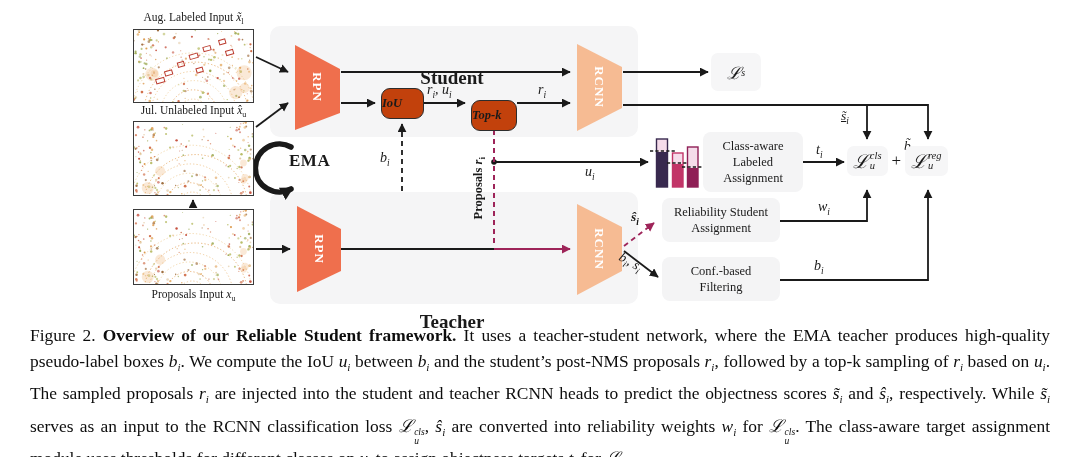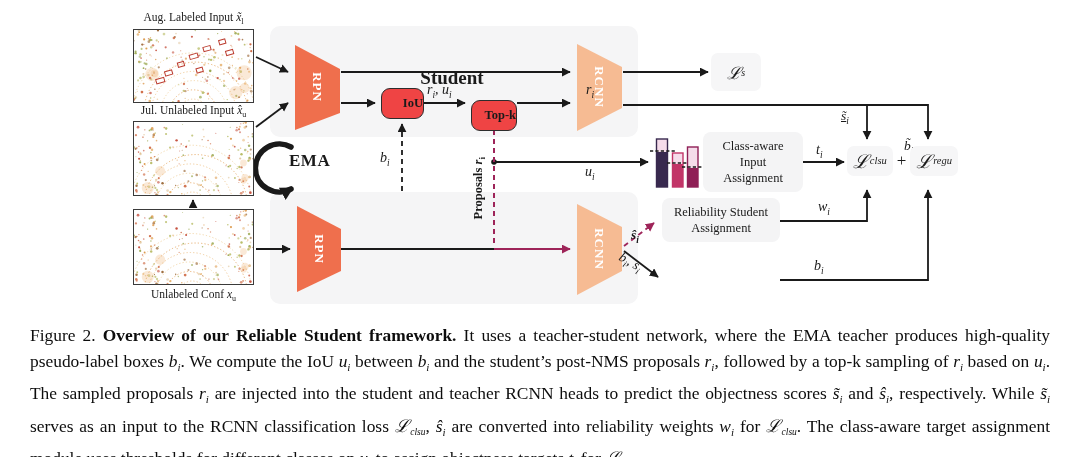--- a/index.html
+++ b/index.html
@@ -9,41 +9,41 @@
   
   .lidar{position:absolute;z-index:2;background:#fff;border:1.5px solid #3a3a3a;box-sizing:border-box;}
   .img-label{position:absolute;z-index:2;font-size:11.5px;text-align:center;white-space:nowrap;}
   .img-label sub{font-size:8px;}
   
   .sec-title{position:absolute;z-index:2;font-size:19px;font-weight:bold;text-align:center;width:120px;margin-top:34px;}
   
   .blocktext{position:absolute;z-index:2;display:flex;align-items:center;justify-content:center;}
   .blocktext span{transform:rotate(90deg);color:#fff;font-weight:bold;font-size:13px;letter-spacing:1px;white-space:nowrap;}
   
-  .opbox{position:absolute;z-index:2;background:#ef4444;border:1.7px solid #2d2d2d;border-radius:9px;
-         display:flex;align-items:center;justify-content:flex-end;font-weight:bold;font-size:12.5px;box-sizing:border-box;}
+  .opbox{position:absolute;z-index:2;background:#c2410c;border:1.7px solid #2d2d2d;border-radius:9px;
+         display:flex;align-items:center;justify-content:flex-start;font-weight:bold;font-size:12.5px;box-sizing:border-box;font-style:italic;}
   
   .module{position:absolute;z-index:2;background:var(--module,#f4f4f5);border-radius:8px;
           display:flex;flex-direction:column;align-items:center;justify-content:center;
           font-size:12.5px;line-height:1.3;text-align:left;}
   
   .mlabel{position:absolute;z-index:2;font-size:14px;font-style:italic;white-space:nowrap;}
   .mlabel sub,.m sub{font-size:9.5px;font-style:italic;}
   .mlabel i, .m i{font-style:italic;}
   .rot{transform-origin:left top;}
   .vlabel{position:absolute;z-index:2;font-size:12.5px;font-weight:600;text-align:center;white-space:nowrap;
           transform:rotate(-90deg);}
   .vlabel i{font-weight:600;}
   .vlabel sub{font-size:9px;}
   
   .ema-label{position:absolute;z-index:2;font-weight:bold;font-size:17px;letter-spacing:.5px;}
   
   .loss-pill{display:inline-flex;align-items:center;background:#f6f6f7;border-radius:7px;padding:2px 6px;}
   .scriptL{font-style:italic;font-size:19px;}
-  .stack{display:inline-flex;flex-direction:row;font-size:10.5px;line-height:.95;margin-left:1px;vertical-align:-2px;}
+  .stack{display:inline-flex;flex-direction:column;font-size:10.5px;line-height:.95;margin-left:1px;vertical-align:-2px;}
   .stack sup,.stack sub{position:static;vertical-align:baseline;font-size:10.5px;font-style:italic;line-height:.95;}
   #loss-expr{position:absolute;z-index:2;display:flex;align-items:center;gap:4px;font-size:17px;}
   #ls-box{position:absolute;z-index:2;background:#f6f6f7;border-radius:7px;display:flex;align-items:center;justify-content:center;}
   #ls-box .scriptL{font-size:17px;}
   #ls-box sub{font-size:10px;font-style:italic;}
   
   #figure-caption{position:absolute;z-index:2;left:30px;top:323px;width:1020px;
       font-size:17.4px;line-height:25.9px;text-align:justify;color:#0d0d0d;}
   #figure-caption .m{white-space:nowrap;}
   #figure-caption .m sub{font-size:11px;}
@@ -682,24 +682,25 @@
         <circle cx="43.3" cy="18.6" r="1.24" fill="#c44d3b" opacity="0.97"></circle>
         <circle cx="11.0" cy="7.9" r="0.67" fill="#c44d3b" opacity="0.74"></circle>
         <circle cx="109.3" cy="32.6" r="1.25" fill="#b9bd68" opacity="1.00"></circle>
         <circle cx="111.3" cy="41.5" r="3.4" fill="#eaa65f" opacity="0.25"></circle>
         <circle cx="26.6" cy="49.7" r="5.1" fill="#eaa65f" opacity="0.25"></circle>
         <circle cx="111.5" cy="59.4" r="3.2" fill="#eaa65f" opacity="0.25"></circle>
         <circle cx="14.0" cy="66.9" r="6.1" fill="#eaa65f" opacity="0.25"></circle>
         <circle cx="112.9" cy="56.4" r="3.7" fill="#eaa65f" opacity="0.25"></circle>
       </svg></div>
   <div class="img-label" style="left:133px;top:288px;width:121px;">
-    <span>Unlabeled Conf </span><i>x</i><sub>u</sub>
+    <span>Proposals Input </span><i>x</i><sub>u</sub>
   </div>
 
   <div class="sec-title" style="left:392px;top:33px;">Student</div>
+  <div class="sec-title" style="left:392px;top:277px;">Teacher</div>
   <div class="ema-label" style="left:289px;top:151px;">EMA</div>
 
   <div class="blocktext" style="left:301px;top:62px;width:32px;height:50px;">
     <span>RPN</span>
     </div>
   <div class="blocktext" style="left:578px;top:64px;width:42px;height:46px;">
     <span>RCNN</span>
     </div>
   <div class="blocktext" style="left:303px;top:224px;width:32px;height:50px;">
     <span>RPN</span>
@@ -711,42 +712,42 @@
   <div class="opbox" style="left:381px;top:88px;width:43px;height:31px;">
     <span>IoU</span>
     </div>
   <div class="opbox" style="left:471px;top:88px;width:46px;height:31px;margin-top:12px;">
     <span>Top-k</span>
     </div>
 
   <div class="mlabel" style="left:427px;top:82px;width:46px;text-align:left;">
     <i>r</i><sub>i</sub><span>, </span><i>u</i><sub>i</sub>
   </div>
-  <div class="mlabel" style="left:538px;top:82px;width:22px;text-align:center;margin-left:41px;">
+  <div class="mlabel" style="left:538px;top:82px;width:22px;">
     <i>r</i><sub>i</sub>
   </div>
   <div class="mlabel" style="left:380px;top:150px;">
     <i>b</i><sub>i</sub>
   </div>
   <div class="vlabel" style="left:423px;top:180px;width:112px;">
     <span>Proposals </span><i>r</i><sub>i</sub>
   </div>
   <div class="mlabel" style="left:585px;top:164px;">
     <i>u</i><sub>i</sub>
   </div>
   <div class="mlabel" style="left:841px;top:108px;font-size:13.5px;text-decoration:underline;">
     <i>s̃</i><sub>i</sub>
   </div>
   <div class="mlabel" style="left:904px;top:106px;font-size:13.5px;margin-top:32px;">
     <i>b̃</i><sub>i</sub>
   </div>
   <div class="mlabel" style="left:816px;top:142px;">
     <i>t</i><sub>i</sub>
   </div>
-  <div class="mlabel" style="left:631px;top:227px;font-size:13.5px;font-weight:bold;">
+  <div class="mlabel" style="left:631px;top:209px;font-size:13.5px;font-weight:bold;">
     <i>ŝ</i><sub>i</sub>
   </div>
   <div class="mlabel rot" style="left:624px;top:249px;font-size:13.5px;transform:rotate(30deg);">
     <i>b</i><sub>i</sub><span>, </span><i>s</i><sub>i</sub>
   </div>
   <div class="mlabel" style="left:818px;top:199px;">
     <i>w</i><sub>i</sub>
   </div>
   <div class="mlabel" style="left:814px;top:258px;">
     <i>b</i><sub>i</sub>
@@ -770,26 +771,30 @@
       <span class="scriptL">ℒ</span>
       <span class="stack">
           <sup>reg</sup>
           <sub>u</sub>
         </span>
     </span>
   </div>
 
   <div class="module" style="left:703px;top:132px;width:100px;height:60px;">
     <span>Class-aware</span>
-    <span>Input</span>
+    <span>Labeled</span>
     <span>Assignment</span>
   </div>
   <div class="module" style="left:662px;top:198px;width:118px;height:44px;">
     <span>Reliability Student</span>
     <span>Assignment</span>
+  </div>
+  <div class="module" style="left:662px;top:257px;width:118px;height:44px;">
+    <span>Conf.-based</span>
+    <span>Filtering</span>
   </div>
 
   <div id="figure-caption">Figure 2. <b>Overview of our Reliable Student framework.</b> It uses a teacher-student network, where the EMA teacher produces high-quality pseudo-label boxes <span class="m"><i>b</i><sub>i</sub></span>. We compute the IoU <span class="m"><i>u</i><sub>i</sub></span> between <span class="m"><i>b</i><sub>i</sub></span> and the student’s post-NMS proposals <span class="m"><i>r</i><sub>i</sub></span>, followed by a top-k sampling of <span class="m"><i>r</i><sub>i</sub></span> based on <span class="m"><i>u</i><sub>i</sub></span>. The sampled proposals <span class="m"><i>r</i><sub>i</sub></span> are injected into the student and teacher RCNN heads to predict the objectness scores <span class="m"><i>s̃</i><sub>i</sub></span> and <span class="m"><i>ŝ</i><sub>i</sub></span>, respectively. While <span class="m"><i>s̃</i><sub>i</sub></span> serves as an input to the RCNN classification loss <span class="m"><i class="scriptL">ℒ</i><span class="stack">
           <sup>cls</sup>
           <sub>u</sub>
         </span></span>, <span class="m"><i>ŝ</i><sub>i</sub></span> are converted into reliability weights <span class="m"><i>w</i><sub>i</sub></span> for <span class="m"><i class="scriptL">ℒ</i><span class="stack">
           <sup>cls</sup>
           <sub>u</sub>
         </span></span>. The class-aware target assignment module uses thresholds for different classes on <span class="m"><i>u</i><sub>i</sub></span> to assign objectness targets <span class="m"><i>t</i><sub>i</sub></span> for <span class="m"><i class="scriptL">ℒ</i><span class="stack">
           <sup>cls</sup>

